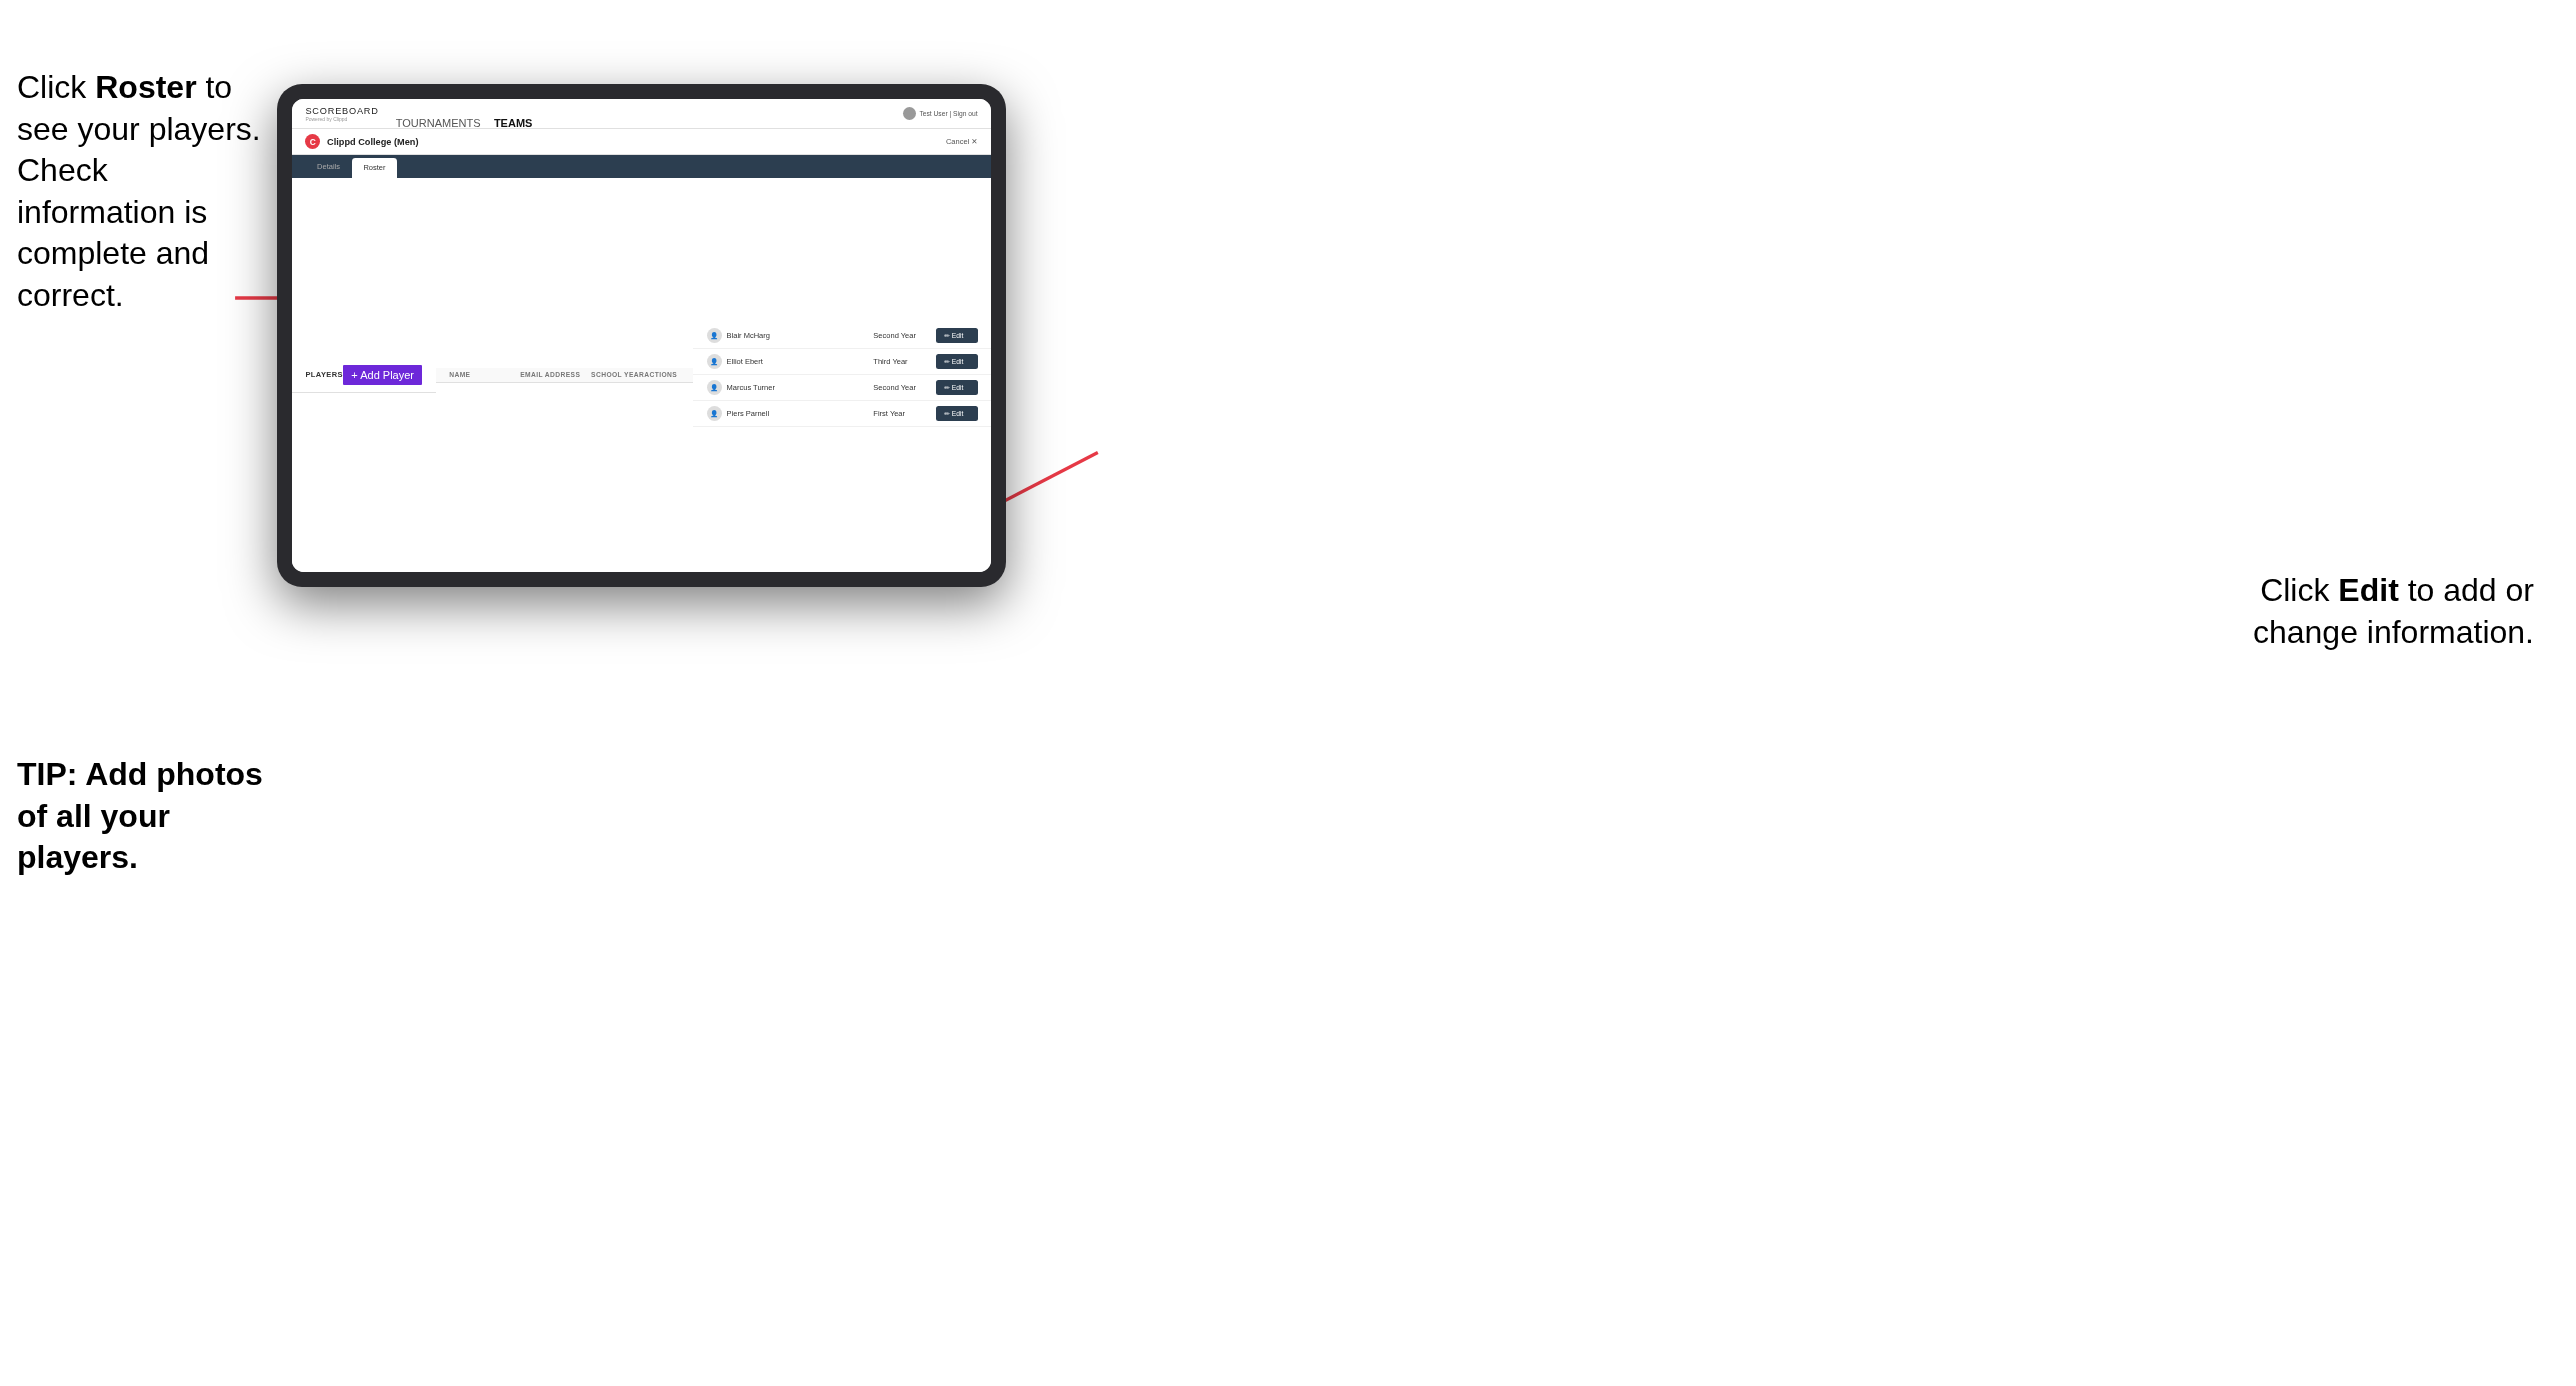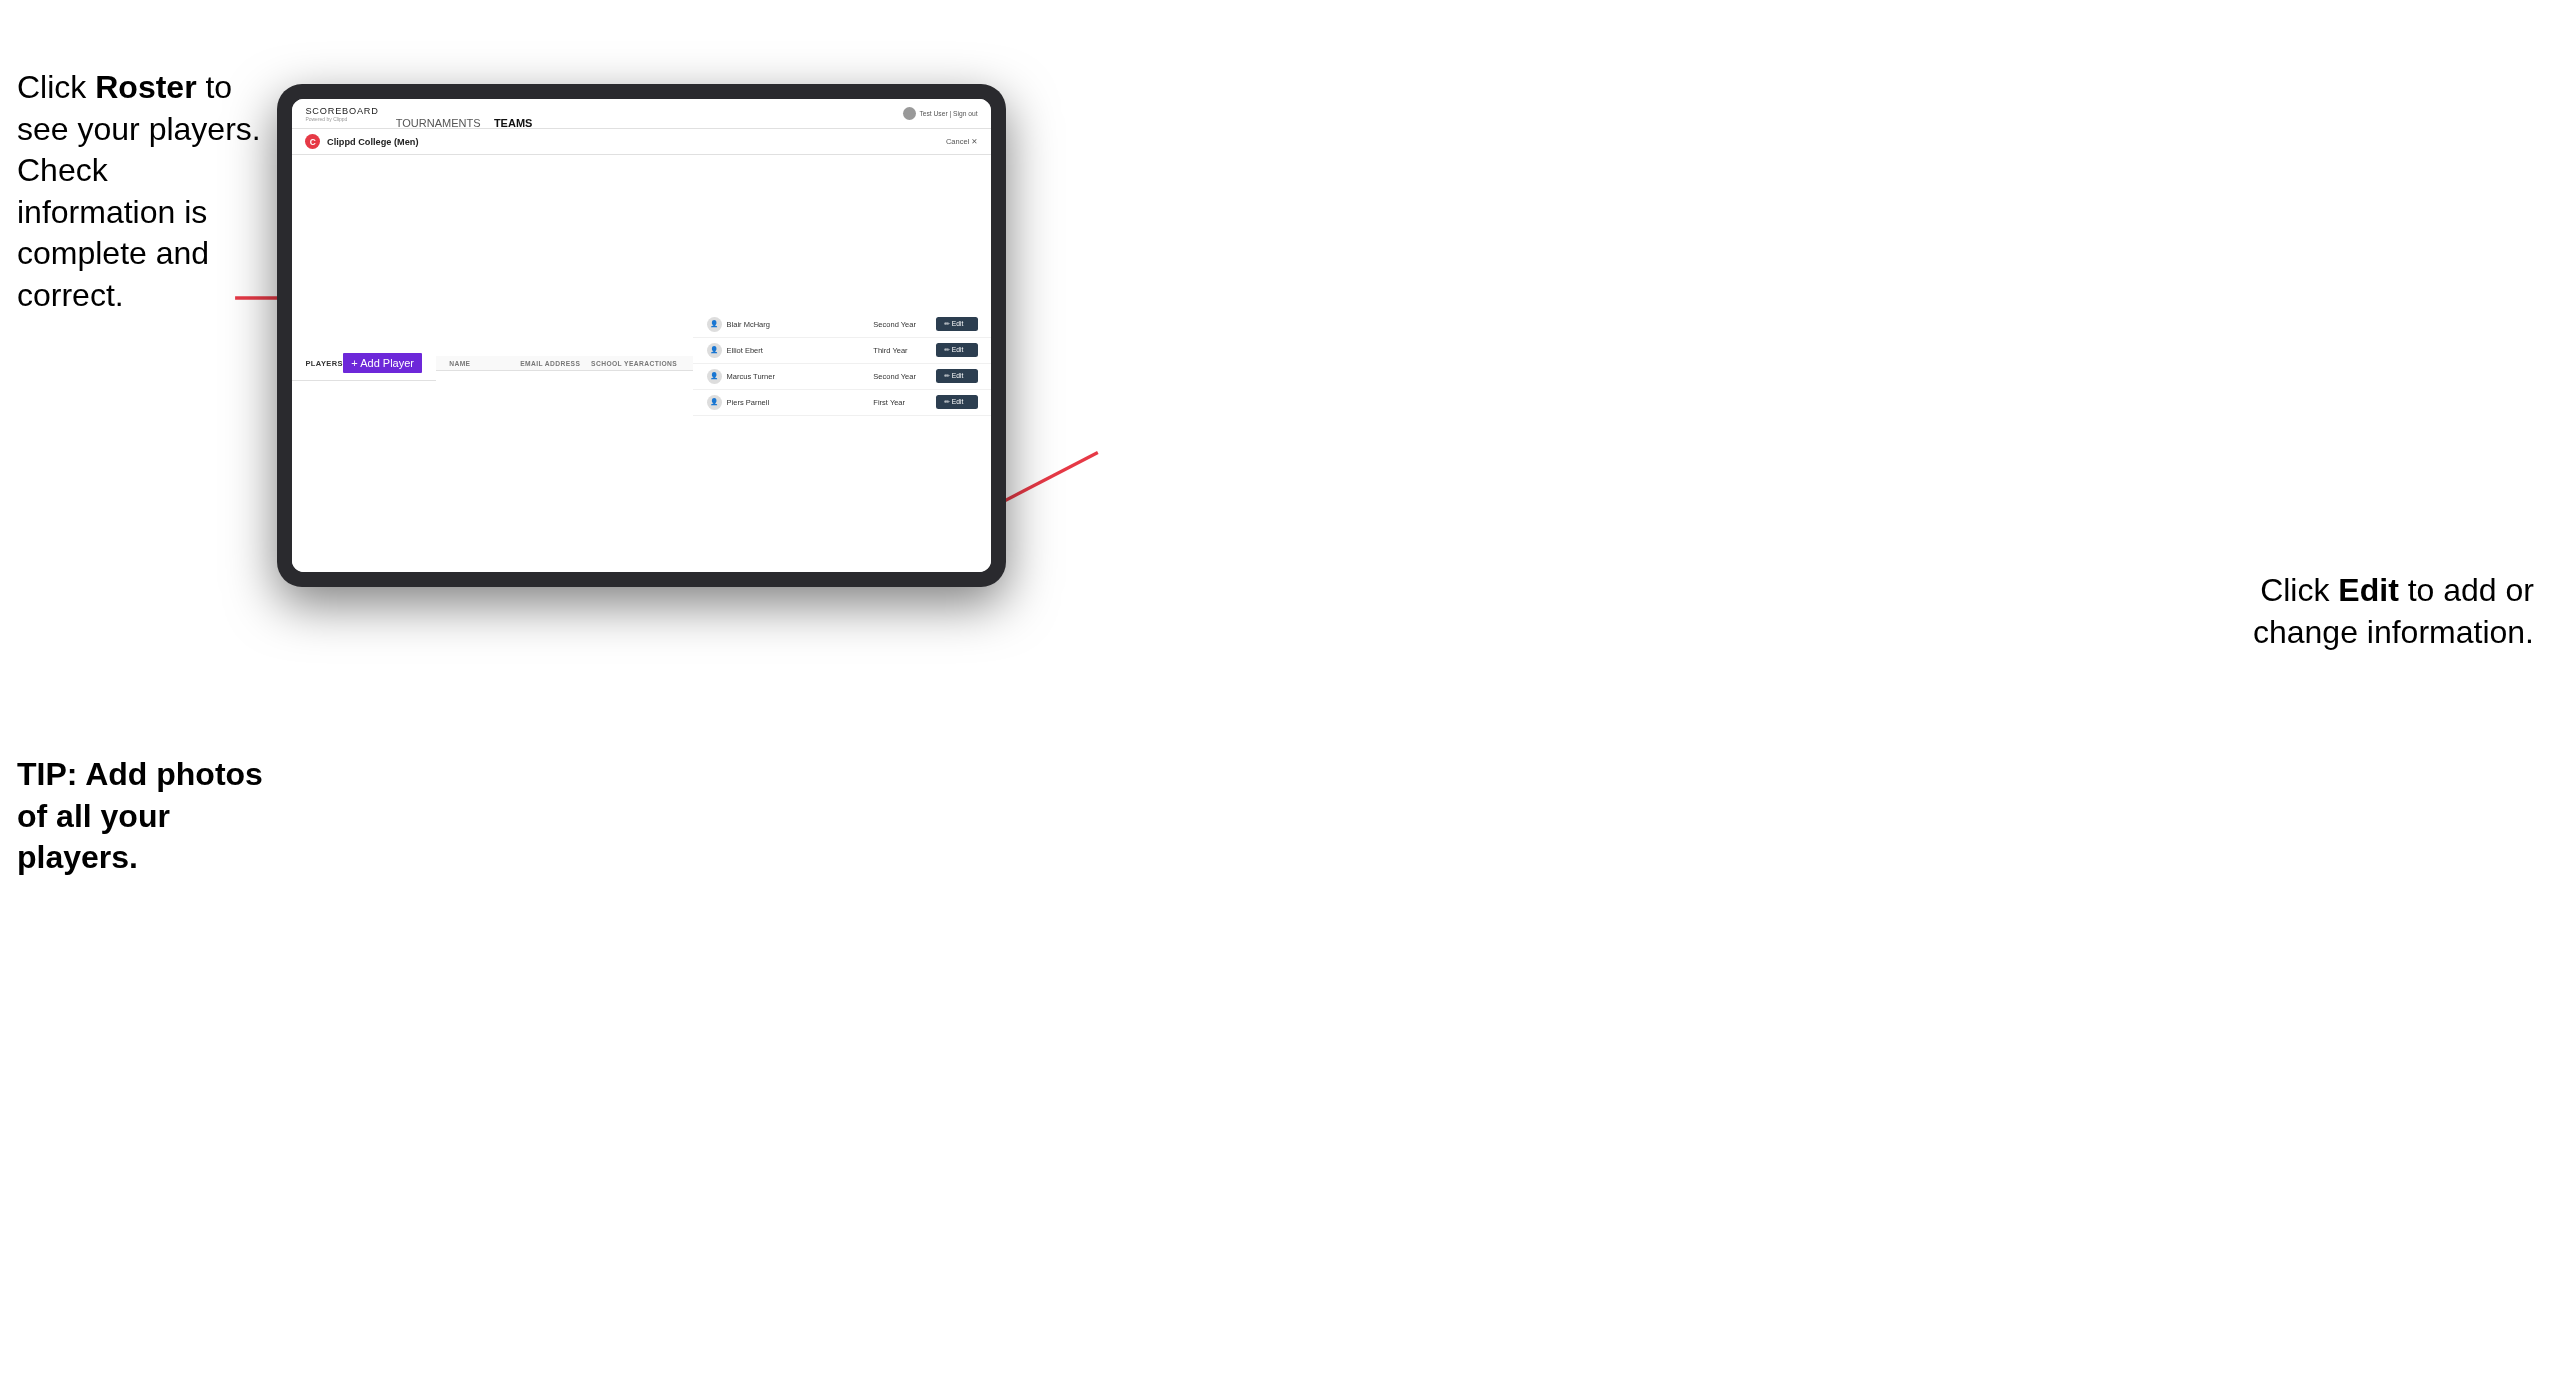--- a/index.html
+++ b/index.html
@@ -356,20 +356,24 @@
         <span>Test User | Sign out</span>
       </div>
     </div>
 
     <div class="team-header">
       <div class="team-logo">C</div>
       <span class="team-name">Clippd College (Men)</span>
       <span class="cancel-btn">Cancel ✕</span>
     </div>
 
+    <div class="tab-bar">
+      <div class="tab">Details</div>
+      <div class="tab active">Roster</div>
+    </div>
 
     <div class="content-area">
 
       <div class="players-header">
         <span class="players-label">PLAYERS</span>
         <button class="add-player-btn">+ Add Player</button>
       </div>
 
       <div class="table-header">
         <span class="table-header-cell">NAME</span>

